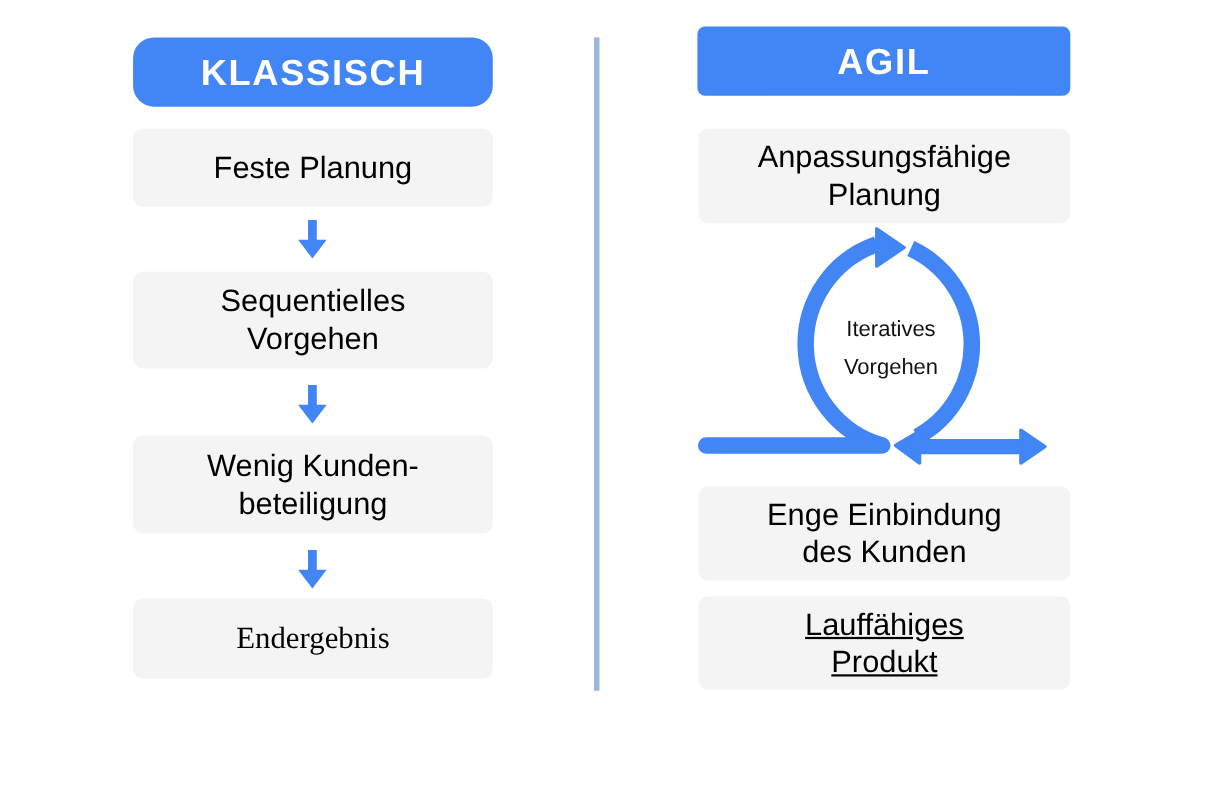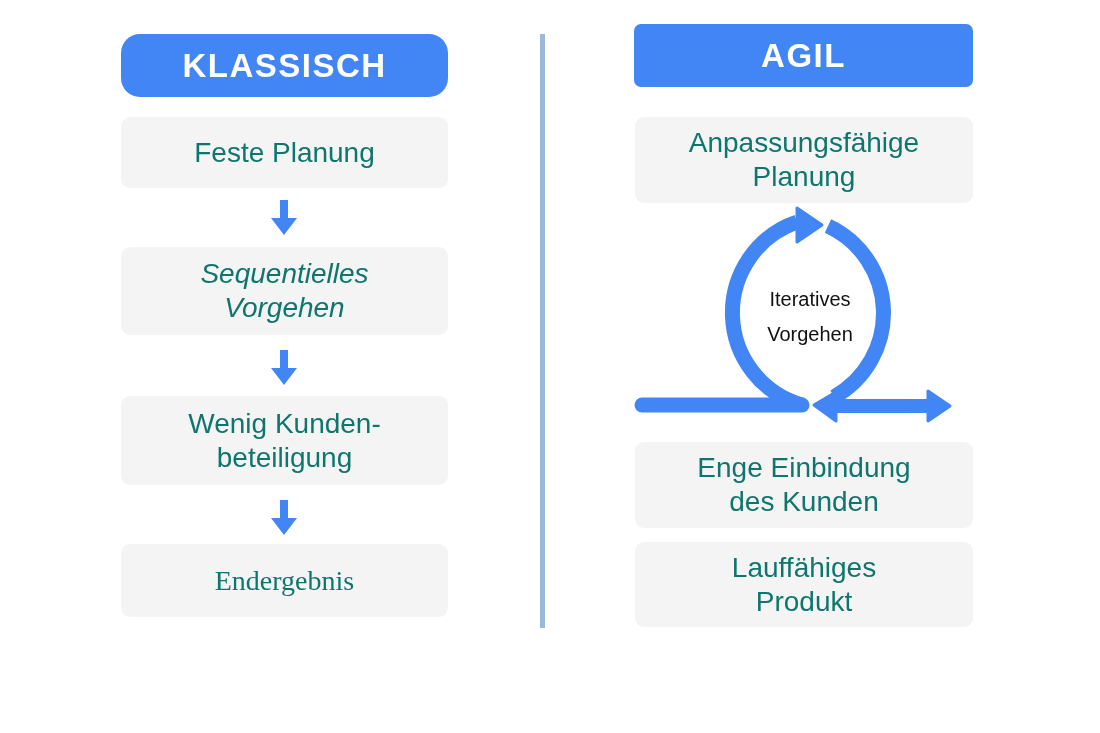--- a/index.html
+++ b/index.html
@@ -8,21 +8,21 @@
       font-family: "Liberation Sans", "DejaVu Sans", sans-serif; color: #111111;
     }
     .header {
       position: absolute; background: #4285f4; color: #ffffff; border-radius: 7px;
       display: flex; align-items: center; justify-content: center;
       font-weight: bold; font-size: 33px; letter-spacing: 1.5px;
     }
     .box {
       position: absolute; background: #f4f4f4; border-radius: 9px;
       display: flex; align-items: center; justify-content: center; text-align: center;
-      font-size: 28px; line-height: 34px; color: #0f766e; white-space: pre-line;
+      font-size: 28px; line-height: 34px; color: #000000; white-space: pre-line;
     }
     .arrow-down { position: absolute; width: 26px; height: 36px; }
     .divider { position: absolute; left: 540px; top: 34px; width: 5px; height: 594px; background: #9ab8dc; }
     .cycle { position: absolute; left: 630px; top: 200px; width: 340px; height: 235px; }
     .cycle-label {
       position: absolute; left: 700px; top: 282px; width: 220px; text-align: center;
       font-size: 20px; line-height: 35px; color: #111111; white-space: pre-line;
     }
   </style>
 </head>
@@ -34,21 +34,21 @@
 
 <div class="box" style="left:121px; top:117px; width:327px; height:71px;">
   <span>Feste Planung</span>
 </div>
 
 <svg class="arrow-down" style="left:271px; top:200px;" viewBox="0 0 26 36">
   <rect x="9" y="0" width="8" height="20" fill="#4285f4"></rect>
   <polygon points="0,18 26,18 13,35" fill="#4285f4"></polygon>
 </svg>
 
-<div class="box" style="left:121px; top:247px; width:327px; height:88px;font-style:italic;">
+<div class="box" style="left:121px; top:247px; width:327px; height:88px;">
   <span>Sequentielles
 Vorgehen</span>
 </div>
 
 <svg class="arrow-down" style="left:271px; top:350px;" viewBox="0 0 26 36">
   <rect x="9" y="0" width="8" height="20" fill="#4285f4"></rect>
   <polygon points="0,18 26,18 13,35" fill="#4285f4"></polygon>
 </svg>
 
 <div class="box" style="left:121px; top:396px; width:327px; height:89px;">
@@ -90,16 +90,16 @@
   <polygon points="928,391 950,406 928,421" fill="#4285f4" stroke="#4285f4" stroke-width="3" stroke-linejoin="round"></polygon>
 </svg>
 <div class="cycle-label">Iteratives
 Vorgehen</div>
 
 <div class="box" style="left:635px; top:442px; width:338px; height:86px;">
   <span>Enge Einbindung
 des Kunden</span>
 </div>
 
-<div class="box" style="left:635px; top:542px; width:338px; height:85px;">
+<div class="box" style="left:635px; top:542px; width:338px; height:85px;text-decoration:underline;">
   <span>Lauffähiges
 Produkt</span>
 </div>
 
 </body></html>

